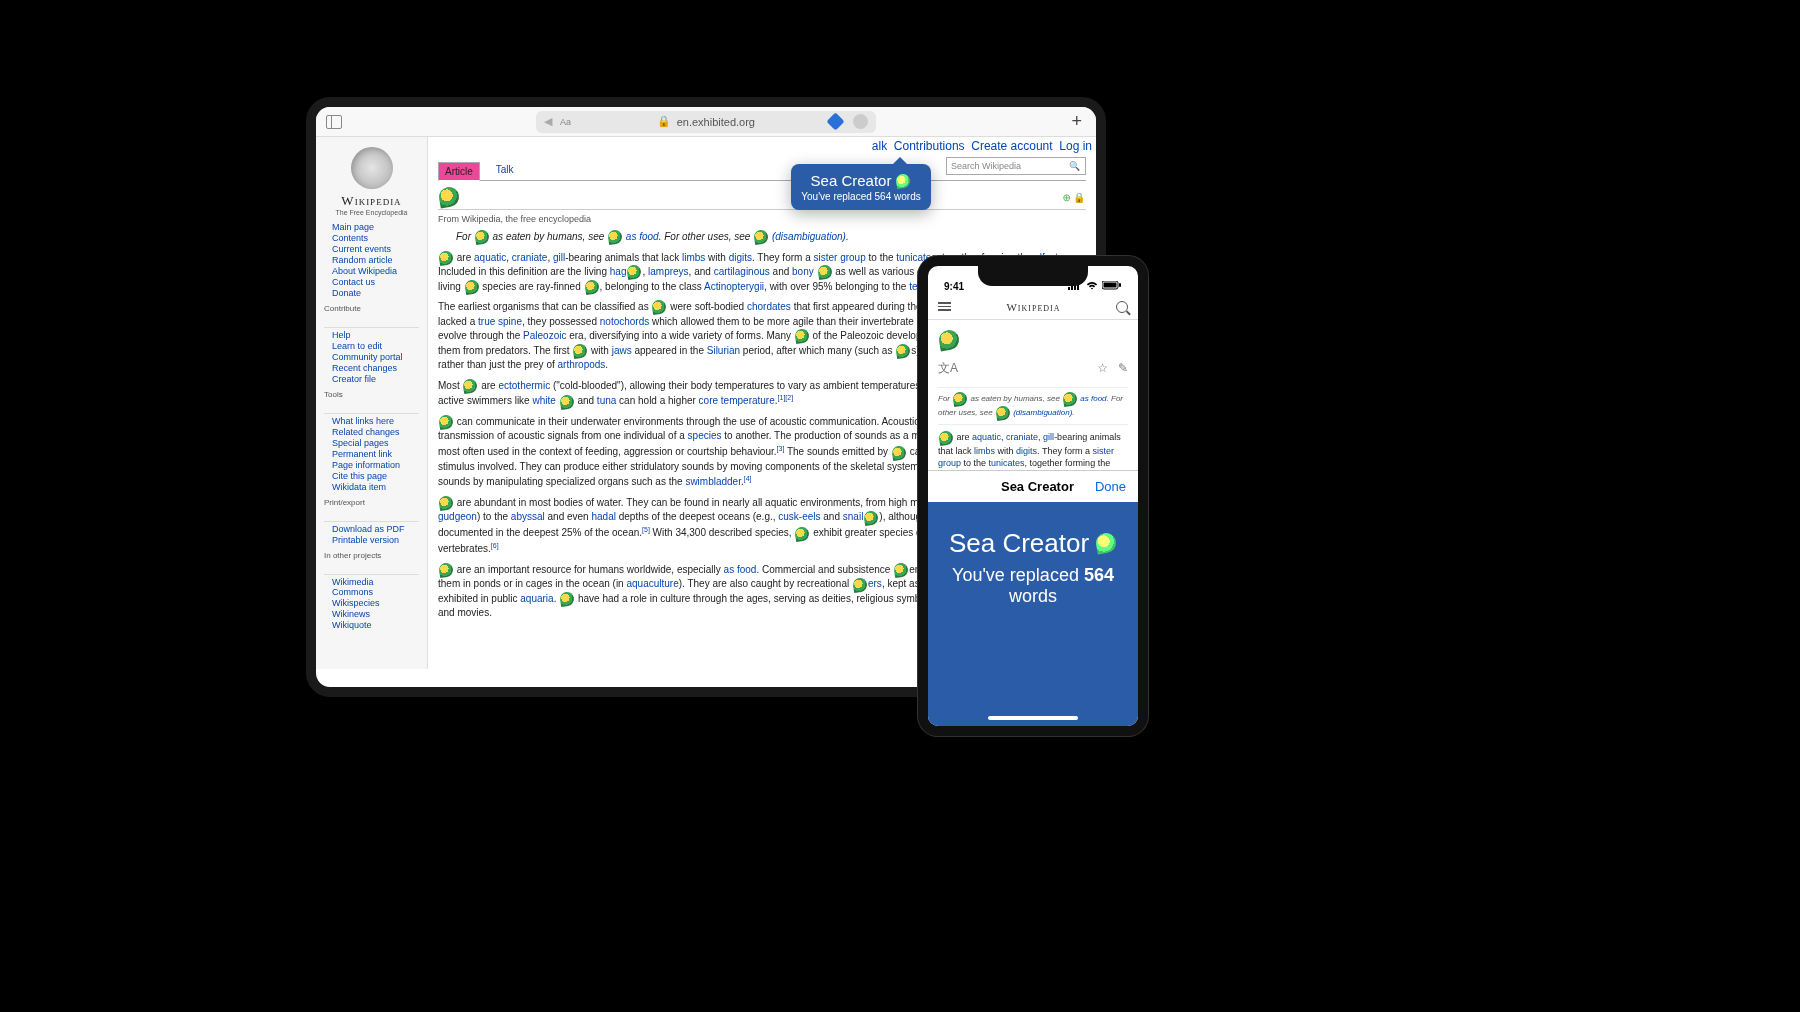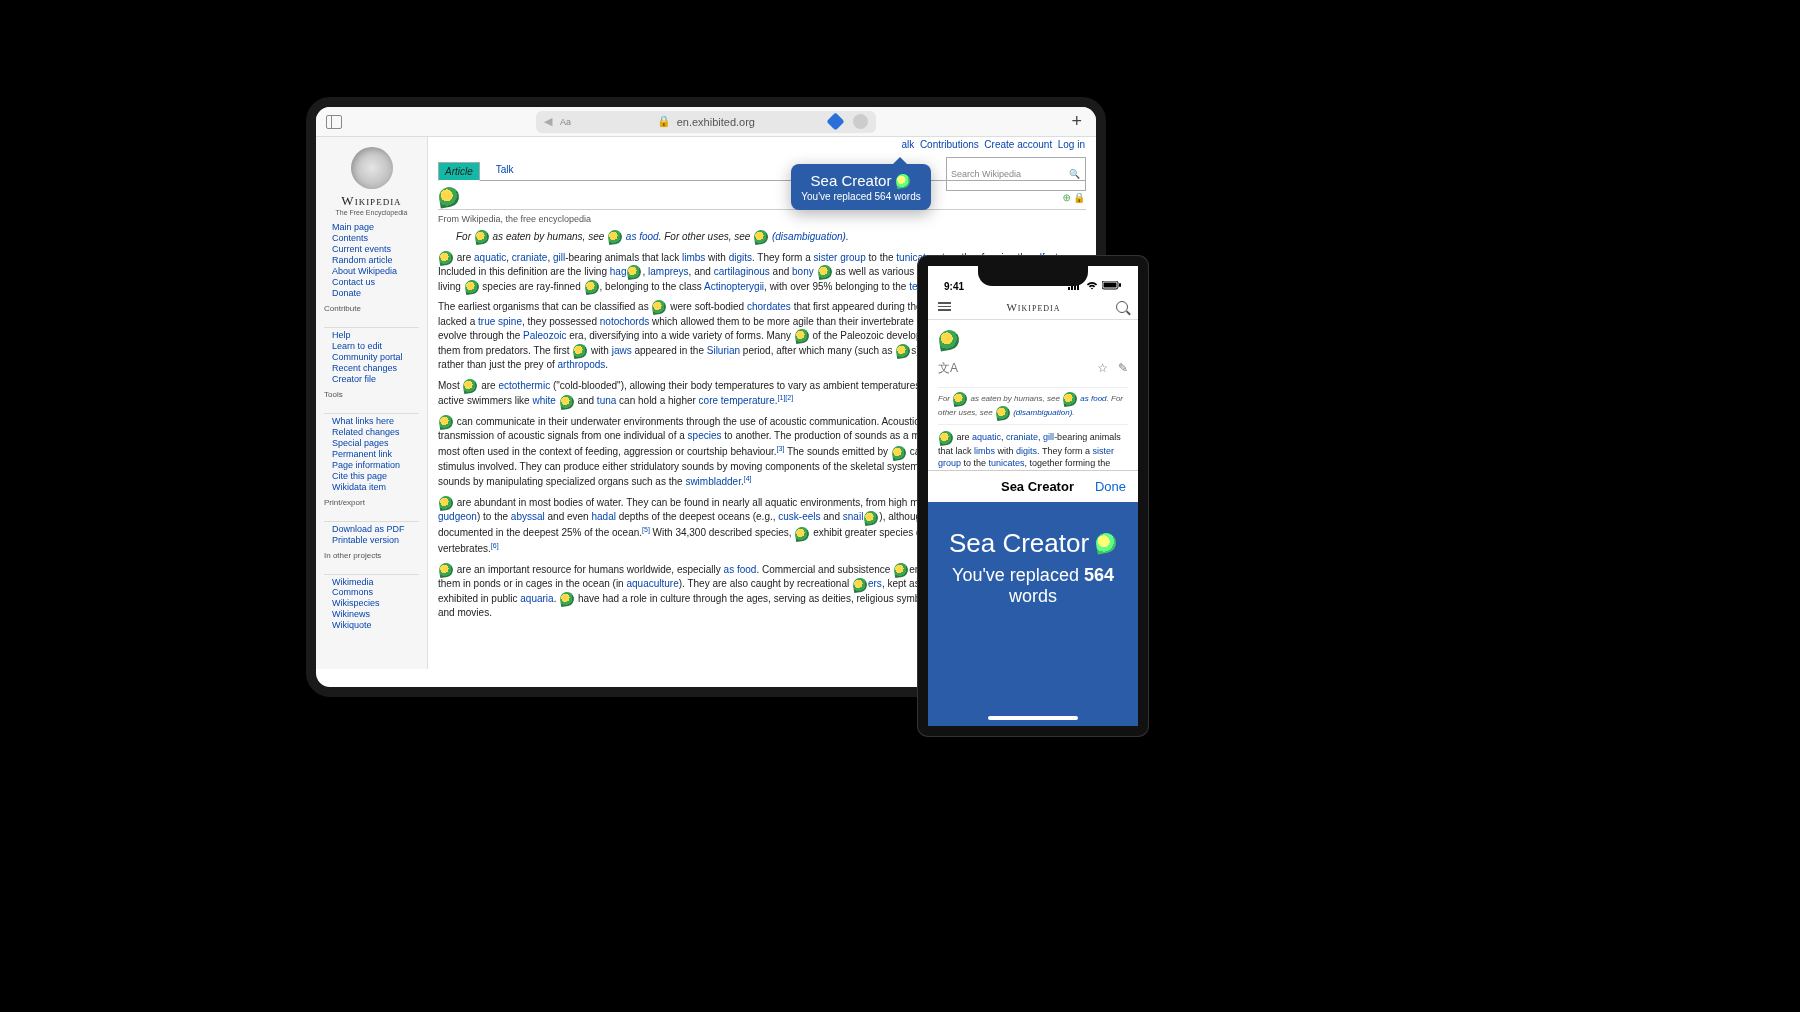--- a/index.html
+++ b/index.html
@@ -29,40 +29,40 @@
   .wiki-side { width:112px; background:#f6f6f6; padding:6px 8px; font-size:9px; color:#0645ad; border-right:1px solid #e0e0e0;}
   .wiki-logo { text-align:center; margin-bottom:6px;}
   .wiki-globe { width:42px; height:42px; margin:4px auto; border-radius:50%; background:radial-gradient(circle,#e5e5e5 0,#bbb 70%,#999 100%); box-shadow:inset 2px 2px 6px rgba(0,0,0,.2);}
   .wiki-name { font-family:'Times New Roman',serif; font-size:13px; letter-spacing:1px; color:#222; font-variant:small-caps;}
   .wiki-tag { font-size:7px; color:#555; margin-bottom:6px;}
   .wiki-side h5 { color:#555; font-size:8px; font-weight:normal; margin:6px 0 2px; border-bottom:1px solid #ddd; padding-bottom:14px;}
   .wiki-side div.link-item { margin:1px 8px; cursor:pointer;}
 
   
   .wiki-main { flex:1; padding:4px 10px; font-size:10px; color:#222; overflow:hidden; position:relative;}
-  .wiki-top-links { position:absolute; right:11px; top:2px; font-size:10px; color:#0645ad;}
+  .wiki-top-links { position:absolute; right:4px; top:2px; font-size:12px; color:#0645ad;}
   .wiki-tabs { font-size:10px; border-bottom:1px solid #aaa; padding:4px 0 0; margin-top:16px; display:flex; gap:10px;}
   .wiki-tabs span{ padding:3px 6px; cursor:pointer;}
-  .wiki-tabs .active{ border:1px solid #aaa; border-bottom:1px solid #fff; background:#14b8a6; position:relative; top:1px;font-style:italic;}
-  .wiki-search { position:absolute; right:10px; top:20px; width:140px; height:34px; border:1px solid #aaa; font-size:9px; padding:0 4px; display:flex; align-items:center; justify-content:space-between; color:#888;}
+  .wiki-tabs .active{ border:1px solid #aaa; border-bottom:1px solid #fff; background:#ec4899; position:relative; top:1px;}
+  .wiki-search { position:absolute; right:10px; top:20px; width:140px; height:18px; border:1px solid #aaa; font-size:9px; padding:0 4px; display:flex; align-items:center; justify-content:space-between; color:#888;}
   .wiki-title-row{ display:flex; justify-content:space-between; align-items:center; padding:6px 0 2px; border-bottom:1px solid #ccc; margin-bottom:4px;}
   .wiki-from{ font-size:9px; color:#555; margin-bottom:6px;}
   .wiki-body p{ margin:0 0 6px; line-height:1.45; font-size:10px;}
   .wiki-body .hat{ font-style:italic; padding-left:18px;}
   .wiki-body sup{ font-size:7px; color:#0645ad;}
   .wiki-ctrls{ float:right; color:#888;}
 
   
   .popover { position:absolute; left:791px; top:164px; width:140px; background:#2b5ca8; color:#fff; border-radius:8px; padding:8px 10px; text-align:center; box-shadow:0 4px 16px rgba(0,0,0,.3);}
   .popover::before{ content:''; position:absolute; top:-7px; right:24px; border:7px solid transparent; border-bottom-color:#2b5ca8; border-top:none;}
   .popover .t1{ font-size:15px; font-weight:500; display:flex; align-items:center; justify-content:center; gap:4px;}
   .popover .t2{ font-size:10px; margin-top:2px;}
 
   
-  .iphone { position:absolute; left:918px; top:256px; width:230px; height:480px; background:#fff; border:10px solid #111; border-radius:10px; overflow:hidden; box-shadow:0 0 0 1px #333;}
+  .iphone { position:absolute; left:918px; top:256px; width:230px; height:480px; background:#fff; border:10px solid #111; border-radius:20px; overflow:hidden; box-shadow:0 0 0 1px #333;}
   .notch{ position:absolute; left:50%; transform:translateX(-50%); top:0; width:110px; height:20px; background:#111; border-radius:0 0 14px 14px; z-index:5;}
   .iphone-status{ height:28px; display:flex; align-items:flex-end; justify-content:space-between; padding:0 16px 2px; font-size:10px; font-weight:600;}
   .iphone-status svg{display:inline-block;}
   .iphone-nav { height:26px; border-bottom:1px solid #ddd; display:flex; align-items:center; justify-content:space-between; padding:0 10px; font-size:11px;}
   .iphone-nav .burger{ display:flex; flex-direction:column; gap:2px;}
   .iphone-nav .burger span{width:13px;height:1.5px;background:#555;}
   .iphone-nav .brand{ font-family:'Times New Roman',serif; font-variant:small-caps; letter-spacing:1px; color:#333;}
   .iphone-nav .search{ width:12px;height:12px;border:1.5px solid #555;border-radius:50%; position:relative;}
   .iphone-nav .search::after{content:'';position:absolute;width:5px;height:1.5px;background:#555;right:-4px;bottom:-2px;transform:rotate(45deg);}
   .iphone-article{ padding:6px 10px 0; font-size:9px; line-height:1.4; color:#222;}

